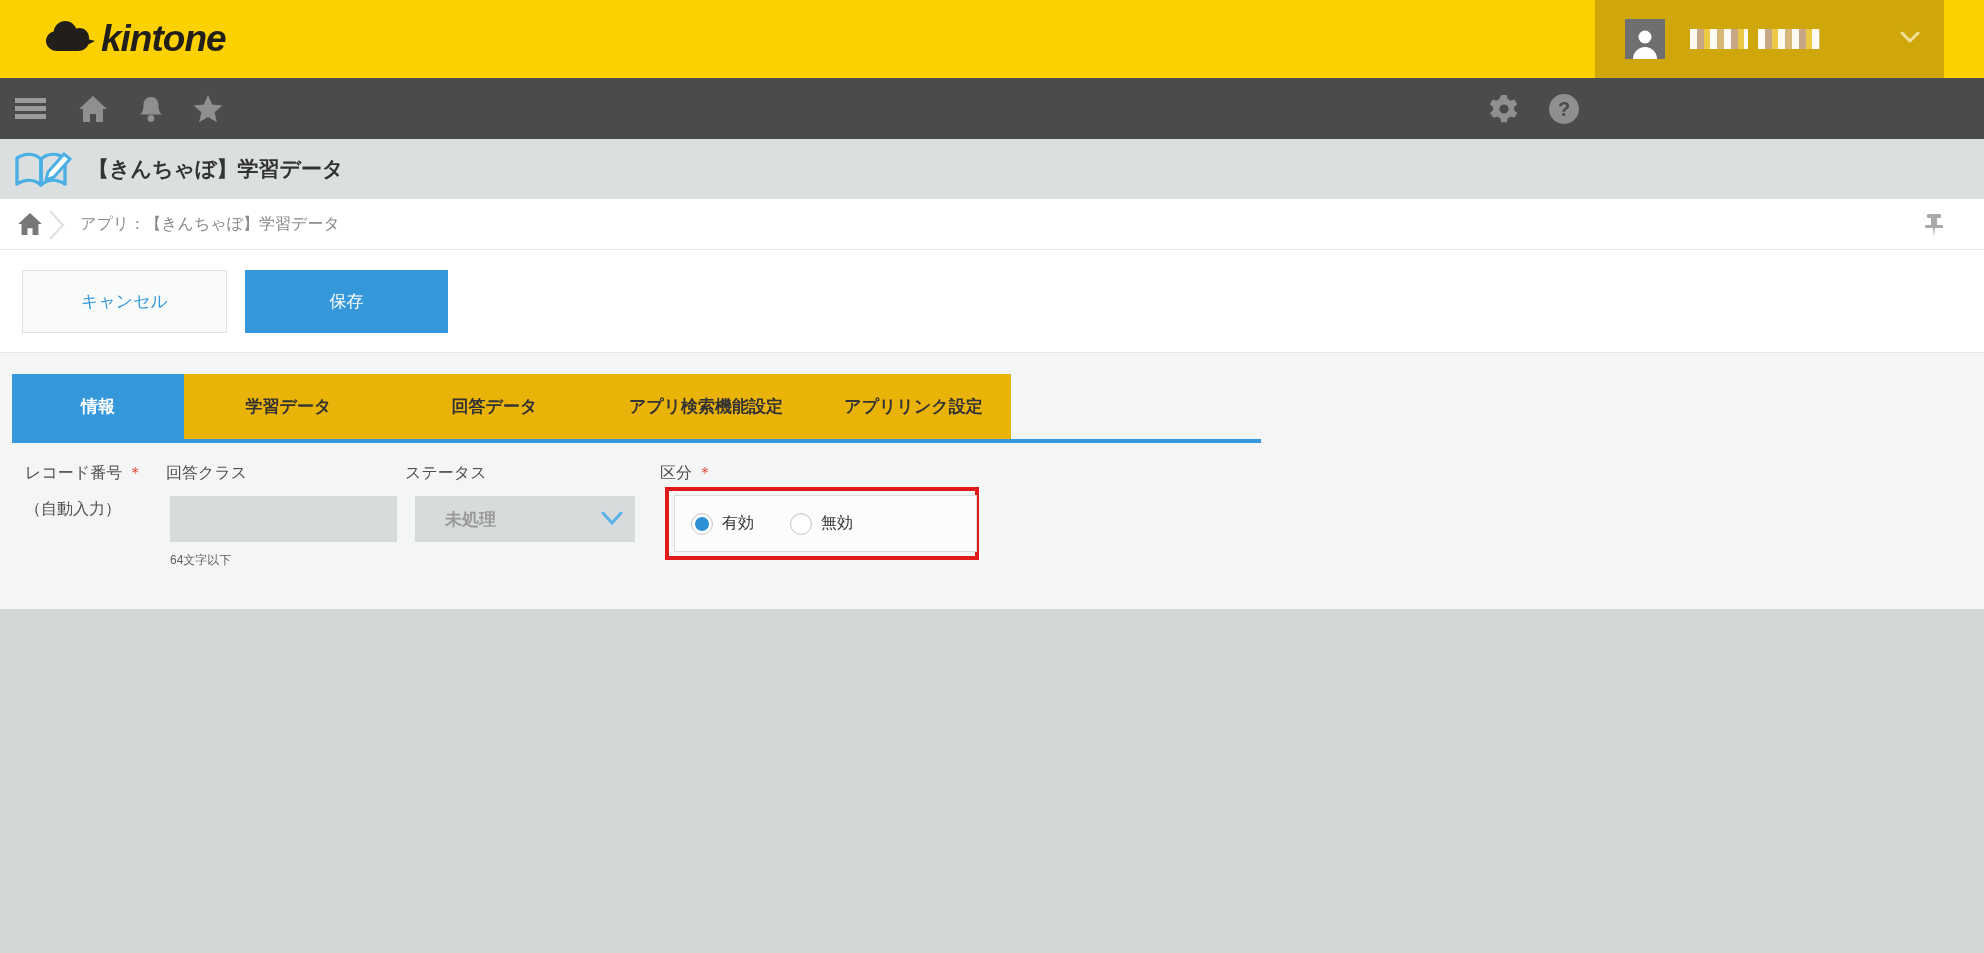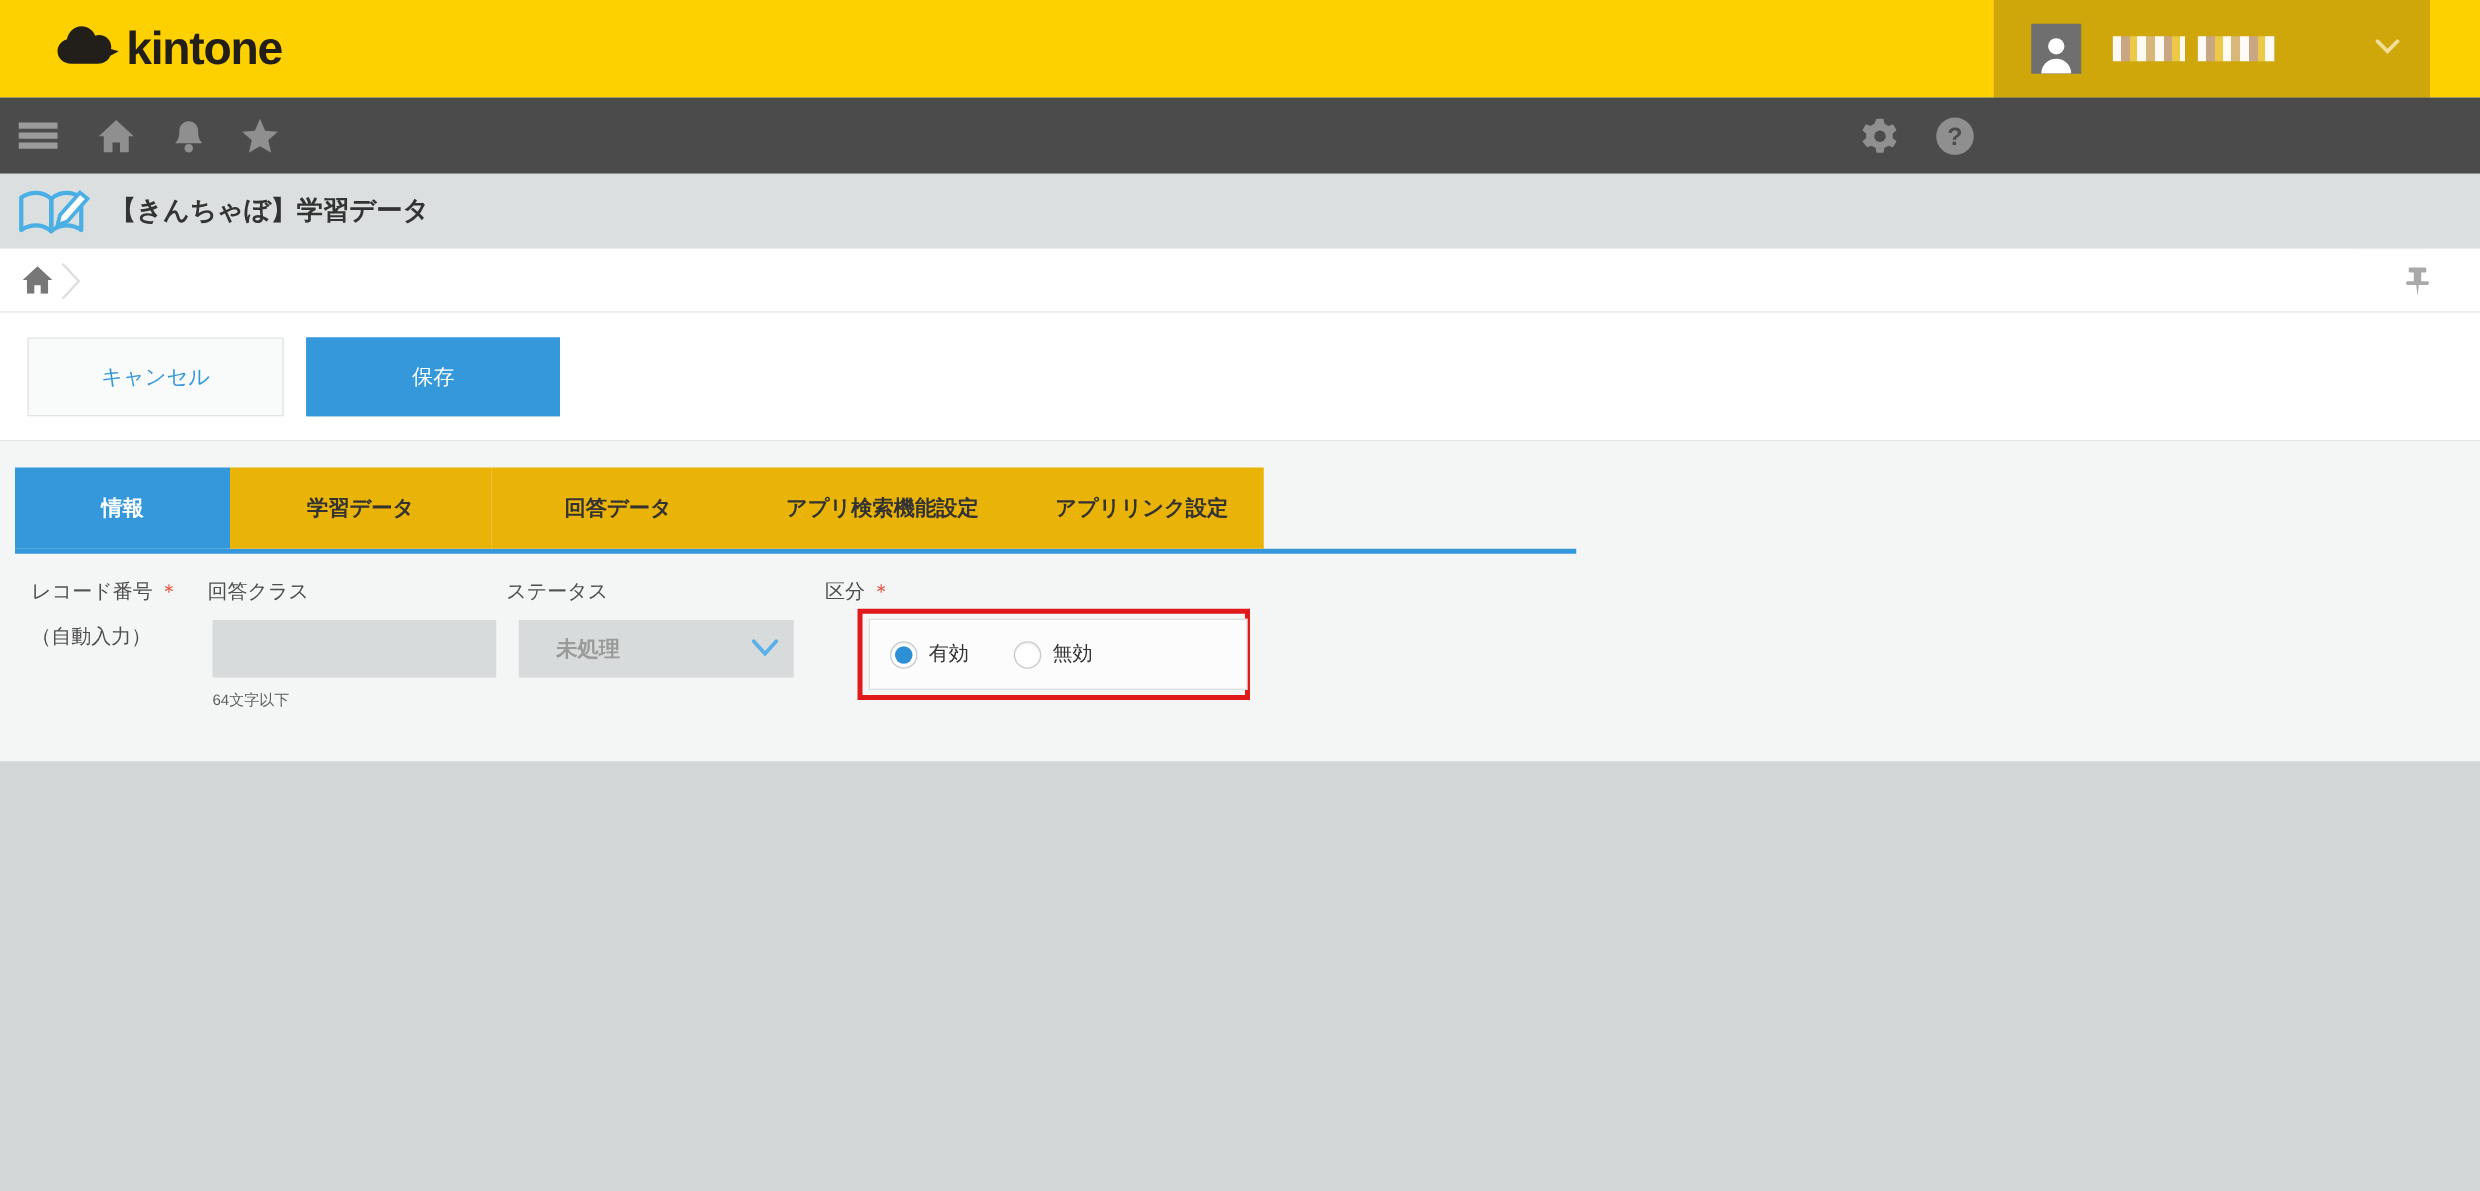--- a/index.html
+++ b/index.html
@@ -2,21 +2,21 @@
 <html><head>
 <meta charset="utf-8">
 <style>
   * { margin:0; padding:0; box-sizing:border-box; }
   html,body { width:1984px; height:953px; overflow:hidden; }
   body { font-family:"Liberation Sans", sans-serif; background:#ffffff; position:relative; }
   .abs { position:absolute; }
 
   
   .header { left:0; top:0; width:1984px; height:78px; background:#FDD000; }
-  .brand { left:43px; top:16px; height:46px; display:flex; align-items:center; gap:6px; cursor:pointer; }
+  .brand { left:43px; top:16px; height:46px; display:flex; align-items:center; gap:6px; cursor:pointer;font-style:italic; }
   .brand-text { font-size:37px; font-weight:800; color:#221E1A; letter-spacing:-1px; }
   .user-chip { left:1595px; top:0; width:349px; height:78px; background:#D0A70B; display:flex; align-items:center; cursor:pointer; }
   .avatar { position:absolute; left:30px; top:19px; width:40px; height:40px; background:#6F6F6F; display:flex; align-items:flex-end; justify-content:center; overflow:hidden; }
   .redacted { position:absolute; top:29px; height:20px; background:
       repeating-linear-gradient(90deg,#fff 0 7px,#C9A68A 7px 14px,#EDCB4A 14px 20px,#fff 20px 27px,#D8B97F 27px 34px); opacity:.95; }
   .redacted.r1 { left:95px; width:58px; }
   .redacted.r2 { left:163px; width:62px; }
   .user-caret { position:absolute; left:305px; top:30px; }
 
   
@@ -58,21 +58,21 @@
   
   .flabel { position:absolute; top:463px; font-size:16px; color:#4F4F4F; }
   .req { color:#E74C3C; font-size:16px; margin-left:5px; }
   .fnote { position:absolute; left:25px; top:499px; font-size:16px; color:#4F4F4F; }
   .txt-input { position:absolute; left:170px; top:496px; width:227px; height:46px; background:#D8DBDB; border:0; }
   .helper { position:absolute; left:170px; top:552px; font-size:12px; color:#5F5F5F; }
   .select { position:absolute; left:415px; top:496px; width:220px; height:46px; background:#D8DBDB; display:flex; align-items:center;font-weight:bold; }
   .select-value { margin-left:30px; font-size:17px; color:#9A9A9A; }
   .select-caret { position:absolute; right:12px; top:15px; }
 
-  .highlight-box { position:absolute; left:686px; top:487px; width:314px; height:73px; border:4px solid #E0191B; background:#F4F5F5; padding:4px 0 0 5px; }
+  .highlight-box { position:absolute; left:665px; top:487px; width:314px; height:73px; border:4px solid #E0191B; background:#F4F5F5; padding:4px 0 0 5px; }
   .radio-group { width:303px; height:57px; background:#FCFCFC; border:1px solid #DCDCDC; display:flex; align-items:center; padding-left:16px; }
   .radio-opt { display:flex; align-items:center; cursor:pointer; }
   .radio-opt.first { margin-right:36px; }
   .radio-circle { width:22px; height:22px; border-radius:50%; background:#fff; border:1px solid #C6CACA; display:flex; align-items:center; justify-content:center; box-shadow:inset 0 1px 2px rgba(0,0,0,.08); }
   .radio-dot { width:14px; height:14px; border-radius:50%; background:#2D8FD5; }
   .radio-label { margin-left:9px; font-size:16px; color:#333; }
 
   .footer { left:0; top:609px; width:1984px; height:344px; background:#D2D6D6; }
 </style>
 </head>
@@ -171,20 +171,21 @@
   <span class="bc-home">
     <svg width="24" height="22" viewBox="0 0 28 26">
         <path fill="#777" d="M14 0 28 13h-4v13h-7v-8h-6v8H4V13H0z"></path>
       </svg>
   </span>
   <span class="bc-sep">
     <svg width="18" height="30" viewBox="0 0 18 30">
         <polyline points="2,1 15,15 2,29" fill="none" stroke="#DCDFDF" stroke-width="2"></polyline>
       </svg>
   </span>
+  <span class="bc-link">アプリ：【きんちゃぼ】学習データ</span>
   <span class="bc-pin">
     <svg width="20" height="26" viewBox="0 0 20 26">
         <g fill="#A9A9A9">
           <rect x="3" y="2" width="14" height="4" rx="1"></rect>
           <rect x="7" y="5" width="6" height="9"></rect>
           <rect x="1" y="13" width="18" height="3" rx="1"></rect>
           <path d="M9 16h2l-1 9z"></path>
         </g>
       </svg>
   </span>

